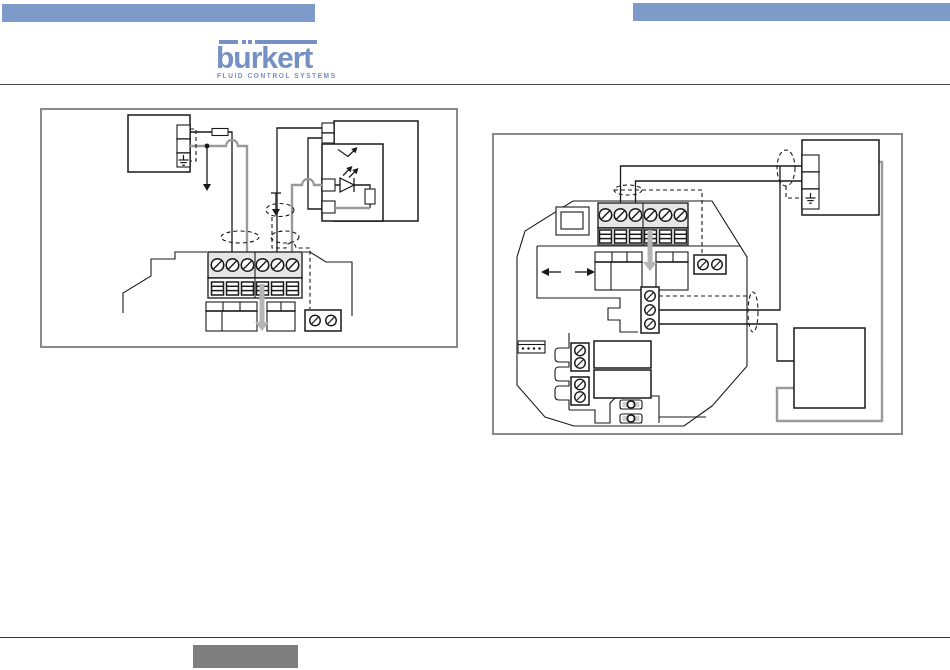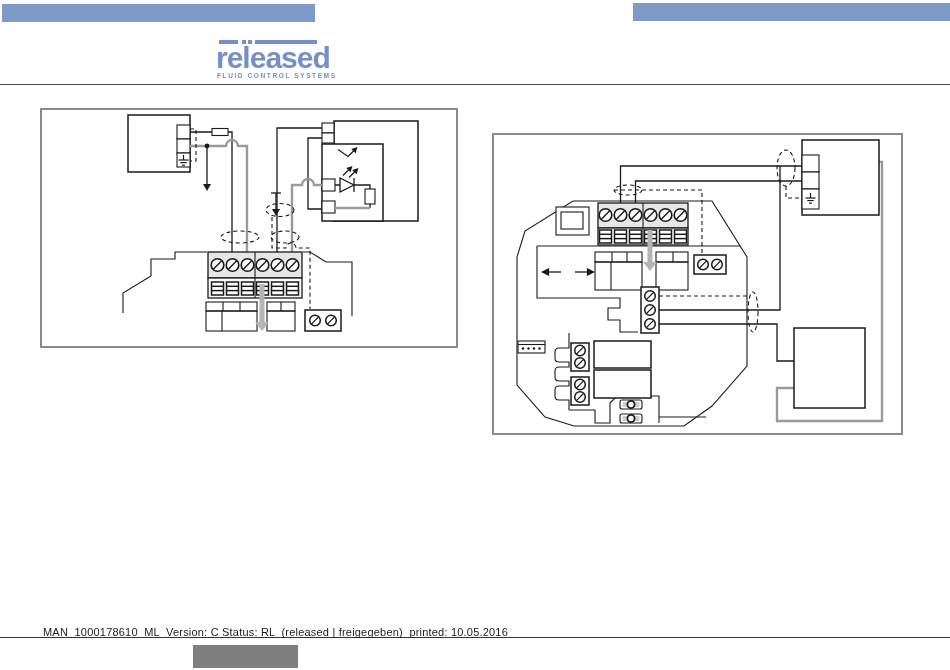--- a/index.html
+++ b/index.html
@@ -43,21 +43,21 @@
 <div id="page">
 
   <div class="bar" id="bar-left"></div>
   <div class="bar" id="bar-right"></div>
 
   <div id="logo">
     <div class="logo-rule" style="left:3px;width:19px"></div>
     <div class="logo-dot" style="left:26px"></div>
     <div class="logo-dot" style="left:32px"></div>
     <div class="logo-rule" style="left:39px;width:62px"></div>
-    <div id="logo-word">released</div>
+    <div id="logo-word">burkert</div>
     <div id="logo-tag">FLUID CONTROL SYSTEMS</div>
   </div>
   <div id="header-rule"></div>
 
   <svg id="svg-left" width="418" height="240" viewBox="40 108 418 240">
     <defs>
       <g id="screw6">
           <circle r="6.3" fill="#fdfdfd" stroke="#1a1a1a" stroke-width="1.6"></circle>
           <line x1="-4.2" y1="4.2" x2="4.2" y2="-4.2" stroke="#1a1a1a" stroke-width="1.4"></line>
         </g>
@@ -315,16 +315,15 @@
         <rect x="633.5" y="402" width="6" height="5" fill="#cfcfcf"></rect>
       <circle cx="631" cy="404.5" r="3.6" fill="#fff" stroke="#1a1a1a" stroke-width="1.8"></circle>
       <rect class="cell" x="620" y="414" width="22" height="9" rx="2"></rect>
       <rect x="622.5" y="416" width="6" height="5" fill="#cfcfcf"></rect>
         <rect x="633.5" y="416" width="6" height="5" fill="#cfcfcf"></rect>
       <circle cx="631" cy="418.5" r="3.6" fill="#fff" stroke="#1a1a1a" stroke-width="1.8"></circle>
     </g>
   </svg>
 
   <div id="footer-rule"></div>
-  <div id="footer-text">MAN  1000178610  ML  Version: C Status: RL  (released | freigegeben)  printed: 10.05.2016</div>
   <div id="footer-box"></div>
 
 </div>
 
 </body></html>

